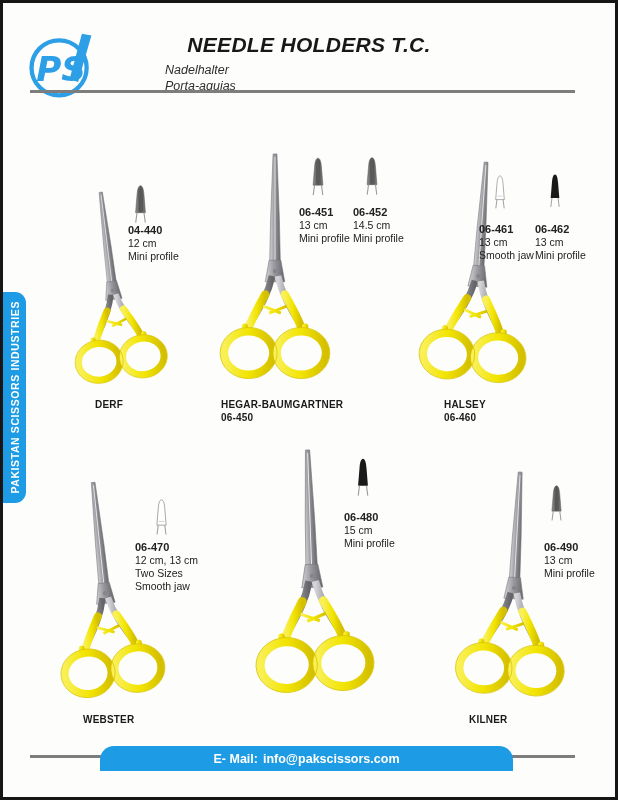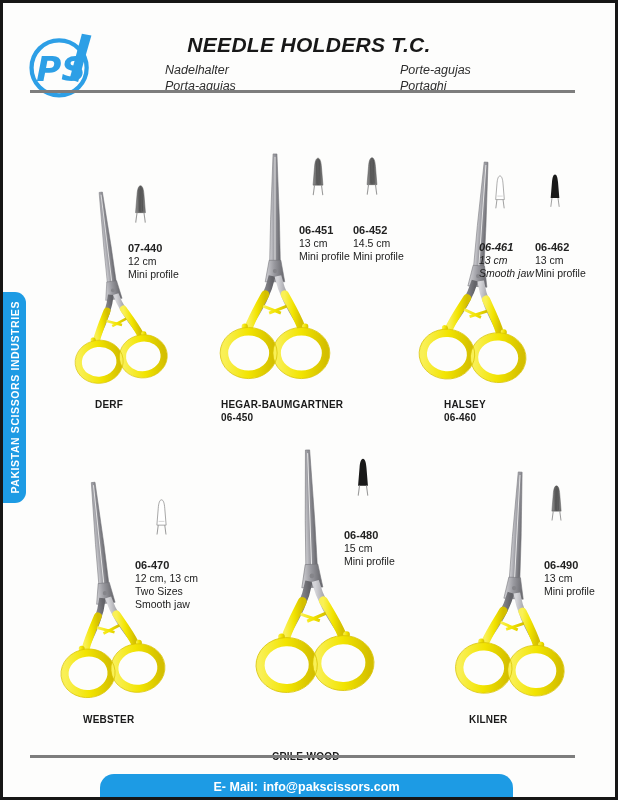--- a/index.html
+++ b/index.html
@@ -26,27 +26,27 @@
   }
   .sidebar span{
     writing-mode:vertical-rl;transform:rotate(180deg);
     color:#fff;font-size:10.5px;font-weight:bold;letter-spacing:.6px;white-space:nowrap;
   }
   
   .instrument{position:absolute;}
   .instrument svg{width:100%;height:100%;}
   .tip{position:absolute;}
   .tip svg{width:100%;height:100%;}
-  .vlabel{position:absolute;font-size:10.5px;line-height:13px;color:#222;margin-top:18px;}
+  .vlabel{position:absolute;font-size:10.5px;line-height:13px;color:#222;}
   .vlabel .v-code{font-weight:bold;font-size:11px;}
   .prod-name{position:absolute;font-size:10px;font-weight:bold;line-height:13px;color:#1a1a1a;letter-spacing:.2px;}
   
   .page-num{position:absolute;left:27px;top:758px;font-size:13px;font-weight:bold;margin-top:48px;}
   .footer-pill{
-    position:absolute;left:97px;top:771px;width:413px;height:25px;
+    position:absolute;left:97px;top:743px;width:413px;height:25px;
     background:var(--accent,#1d9be4);border-radius:14px 14px 0 0;
     display:flex;align-items:center;justify-content:center;gap:26px;
     color:#fff;font-size:12.5px;font-weight:bold;
   }
   .footer-pill .grp{display:flex;gap:5px;white-space:nowrap;}
   .hidden-defs{position:absolute;width:0;height:0;overflow:hidden;}
 </style>
 </head>
 <body>
 
@@ -77,24 +77,20 @@
       <circle cx="38" cy="43" r="29" fill="none" stroke="#2d9fe6" stroke-width="4.5"></circle>
       <text x="14" y="57" font-size="36" font-weight="bold" font-style="italic" font-family="DejaVu Sans, sans-serif" fill="#2d9fe6">PS</text>
       <path d="M62,7 L72,9 L58,58 L49,55 Z" fill="#2d9fe6"></path>
     </svg>
   </div>
   <div class="page-title">NEEDLE HOLDERS T.C.</div>
   <div class="subcol left">
     <div>Nadelhalter</div>
     <div>Porta-agujas</div>
   </div>
-  <div class="subcol right">
-    <div>Porte-agujas</div>
-    <div>Portaghi</div>
-  </div>
   <div class="rule top"></div>
 
   <div class="sidebar">
     <span>PAKISTAN SCISSORS INDUSTRIES</span>
   </div>
 
   <div class="instrument" style="left:50px;top:186px;width:120px;height:206px;transform:rotate(-7deg);">
 <svg viewBox="0 0 120 250" preserveAspectRatio="xMidYMid meet">
   <path d="M58,3 L62,3 L64.5,70 L65.5,116 L54.5,116 L55.5,70 Z" fill="url(#steelG)" stroke="#76767b" stroke-width="0.6"></path>
   <line x1="60" y1="6" x2="60" y2="114" stroke="#eeeeee" stroke-width="0.9"></line>
@@ -111,21 +107,21 @@
   <ellipse cx="87" cy="207" rx="25" ry="22" fill="none" stroke="url(#yelG)" stroke-width="8"></ellipse>
   <ellipse cx="33" cy="207" rx="29.2" ry="26.2" fill="none" stroke="#d9c402" stroke-width="0.8"></ellipse>
   <ellipse cx="87" cy="207" rx="29.2" ry="26.2" fill="none" stroke="#d9c402" stroke-width="0.8"></ellipse>
 </svg></div>
   <div class="tip" style="left:129px;top:181px;width:17px;height:40px;"><svg viewBox="0 0 24 60" preserveAspectRatio="xMidYMid meet">
         <path d="M12,2.5 C15,2.5 16.6,8 17.2,16 L19.4,43 L4.6,43 L6.8,16 C7.4,8 9,2.5 12,2.5 Z" fill="url(#tipG)" stroke="#4c4c4c" stroke-width="0.7"></path>
         <path d="M9.5,7 L10.3,41 M14.2,6 L15.2,41" stroke="#3e3e3e" stroke-width="1.1" opacity="0.55"></path>
         <path d="M6.8,43 L4.8,58 M17.2,43 L19.2,58" stroke="#9a9a9a" stroke-width="1.6" fill="none"></path>
       </svg></div>
   <div class="vlabel" style="left:125px;top:221px;">
-    <div class="v-code">07-440</div>
+    <div class="v-code">04-440</div>
     <div>12 cm</div>
     <div>Mini profile</div>
     <div></div>
   </div>
   <div class="prod-name" style="left:92px;top:395px;">
     <div>DERF</div>
     <div></div>
   </div>
 
   <div class="instrument" style="left:208px;top:148px;width:128px;height:244px;">
@@ -187,21 +183,21 @@
   <ellipse cx="33" cy="207" rx="25" ry="22" fill="none" stroke="url(#yelG)" stroke-width="8"></ellipse>
   <ellipse cx="87" cy="207" rx="25" ry="22" fill="none" stroke="url(#yelG)" stroke-width="8"></ellipse>
   <ellipse cx="33" cy="207" rx="29.2" ry="26.2" fill="none" stroke="#d9c402" stroke-width="0.8"></ellipse>
   <ellipse cx="87" cy="207" rx="29.2" ry="26.2" fill="none" stroke="#d9c402" stroke-width="0.8"></ellipse>
 </svg></div>
   <div class="tip" style="left:490px;top:166px;width:14px;height:46px;"><svg viewBox="0 0 24 60" preserveAspectRatio="xMidYMid meet">
         <path d="M12,2.5 C15,2.5 16.6,8 17.2,16 L19.4,43 L4.6,43 L6.8,16 C7.4,8 9,2.5 12,2.5 Z" fill="#ffffff" stroke="#808080" stroke-width="1.1"></path>
         <path d="M7.4,37 L16.6,37" stroke="#ababab" stroke-width="0.8"></path>
         <path d="M6.8,43 L4.8,58 M17.2,43 L19.2,58" stroke="#9a9a9a" stroke-width="1.6" fill="none"></path>
       </svg></div>
-  <div class="vlabel" style="left:476px;top:220px;font-style:italic;">
+  <div class="vlabel" style="left:476px;top:220px;">
     <div class="v-code">06-461</div>
     <div>13 cm</div>
     <div>Smooth jaw</div>
   </div>
   <div class="tip" style="left:545px;top:163px;width:14px;height:49px;"><svg viewBox="0 0 24 60" preserveAspectRatio="xMidYMid meet">
         <path d="M12,2.5 C15,2.5 16.6,8 17.2,16 L19.4,43 L4.6,43 L6.8,16 C7.4,8 9,2.5 12,2.5 Z" fill="#191919"></path>
         <path d="M6.8,43 L4.8,58 M17.2,43 L19.2,58" stroke="#9a9a9a" stroke-width="1.6" fill="none"></path>
       </svg></div>
   <div class="vlabel" style="left:532px;top:220px;">
     <div class="v-code">06-462</div>

